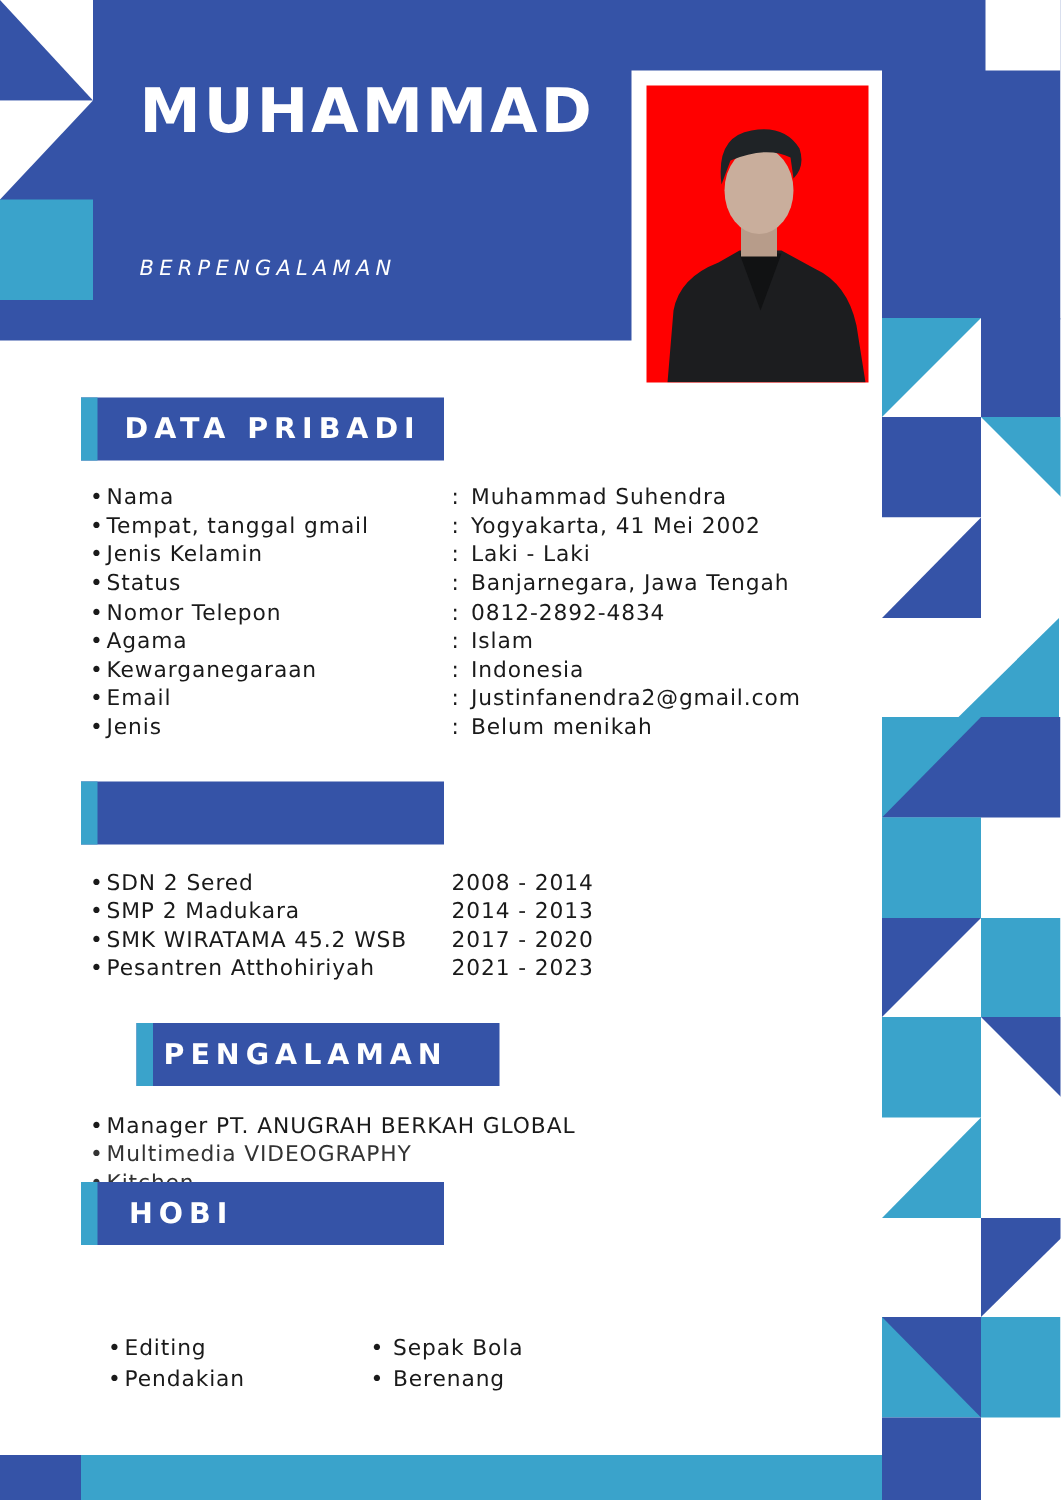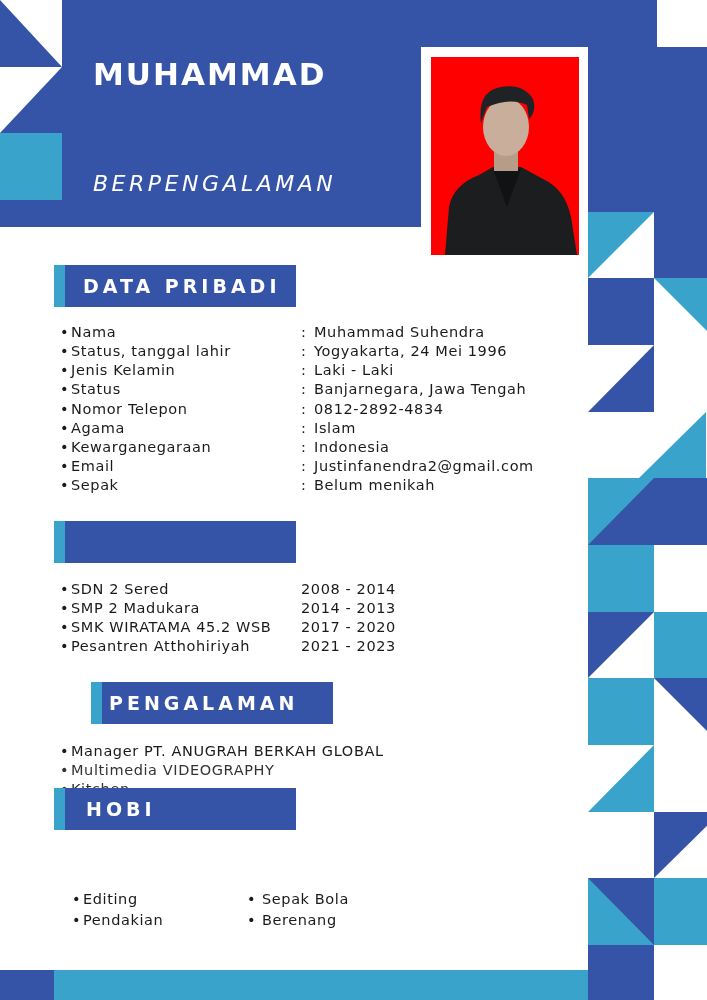--- a/index.html
+++ b/index.html
@@ -12,25 +12,25 @@
 
   
   #header-block { left: 0; top: 0; width: 588px; height: 227px; background: #3553a7; }
   #right-col-top { left: 588px; top: 0; width: 119px; height: 213px; background: #3553a7; }
   #tr-white { left: 657px; top: 0; width: 50px; height: 47px; background: #ffffff; }
 
   .tri { position: absolute; width: 0; height: 0; }
 
   #name-line {
     left: 93px; top: 52px; color: #ffffff; font-weight: bold;
-    font-family: "DejaVu Sans", sans-serif; font-size: 31px; letter-spacing: 2px; line-height: 45px;
+    font-family: "DejaVu Sans", sans-serif; font-size: 41px; letter-spacing: 2px; line-height: 45px;
   }
   #subtitle {
     left: 93px; top: 171px; color: #ffffff; font-style: italic;
-    font-family: "DejaVu Sans", sans-serif; font-size: 22px; letter-spacing: 3.5px; font-weight: 300;
+    font-family: "DejaVu Sans", sans-serif; font-size: 14px; letter-spacing: 3.5px; font-weight: 300;
   }
 
   #photo-frame { left: 421px; top: 47px; width: 167px; height: 208px; background: #ffffff; }
   #photo { left: 431px; top: 57px; width: 148px; height: 198px; background: #ff0000; overflow: hidden; }
 
   
   .sec-head { position: absolute; left: 54px; width: 242px; height: 42px; background: #3553a7; }
   .sec-head .accent { position: absolute; left: 0; top: 0; width: 11px; height: 100%; background: #3aa3cb; }
   .sec-head .title {
     position: absolute; top: 0; line-height: 42px; color: #ffffff; font-weight: bold;
@@ -131,23 +131,23 @@
   <div class="title" style="left:29px;">DATA PRIBADI</div>
 </div>
 
 <div>
   <div class="row" style="top:323px;left:0;width:580px;">
     <span class="lbl"><span class="bullet">•</span><span>Nama</span></span>
     <span class="colon">:</span>
     <span class="val">Muhammad Suhendra</span>
   </div>
   <div class="row" style="top:342px;left:0;width:580px;">
-    <span class="lbl"><span class="bullet">•</span><span>Status, tanggal lahir</span></span>
-    <span class="colon">:</span>
-    <span class="val">Yogyakarta, 24 Mei 1996</span>
+    <span class="lbl"><span class="bullet">•</span><span>Tempat, tanggal gmail</span></span>
+    <span class="colon">:</span>
+    <span class="val">Yogyakarta, 41 Mei 2002</span>
   </div>
   <div class="row" style="top:361px;left:0;width:580px;">
     <span class="lbl"><span class="bullet">•</span><span>Jenis Kelamin</span></span>
     <span class="colon">:</span>
     <span class="val">Laki - Laki</span>
   </div>
   <div class="row" style="top:380px;left:0;width:580px;">
     <span class="lbl"><span class="bullet">•</span><span>Status</span></span>
     <span class="colon">:</span>
     <span class="val">Banjarnegara, Jawa Tengah</span>
@@ -166,21 +166,21 @@
     <span class="lbl"><span class="bullet">•</span><span>Kewarganegaraan</span></span>
     <span class="colon">:</span>
     <span class="val">Indonesia</span>
   </div>
   <div class="row" style="top:457px;left:0;width:580px;">
     <span class="lbl"><span class="bullet">•</span><span>Email</span></span>
     <span class="colon">:</span>
     <span class="val">Justinfanendra2@gmail.com</span>
   </div>
   <div class="row" style="top:476px;left:0;width:580px;">
-    <span class="lbl"><span class="bullet">•</span><span>Sepak</span></span>
+    <span class="lbl"><span class="bullet">•</span><span>Jenis</span></span>
     <span class="colon">:</span>
     <span class="val">Belum menikah</span>
   </div>
 </div>
 
 <div class="sec-head" style="top:521px;">
   <div class="accent"></div>
 </div>
 
 <div>

